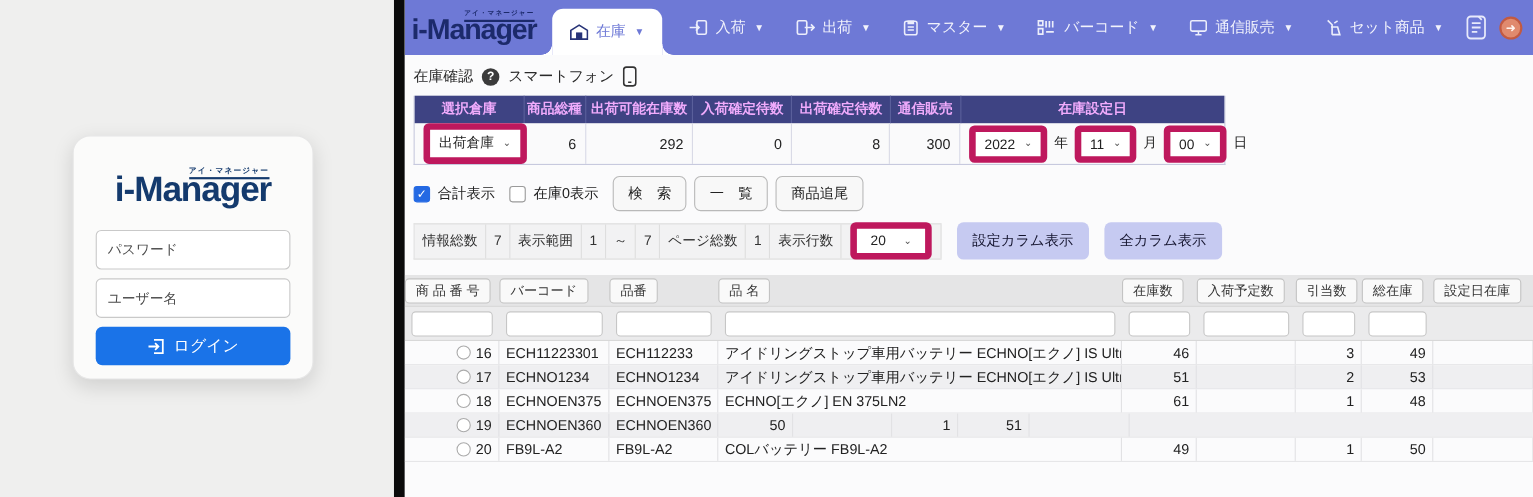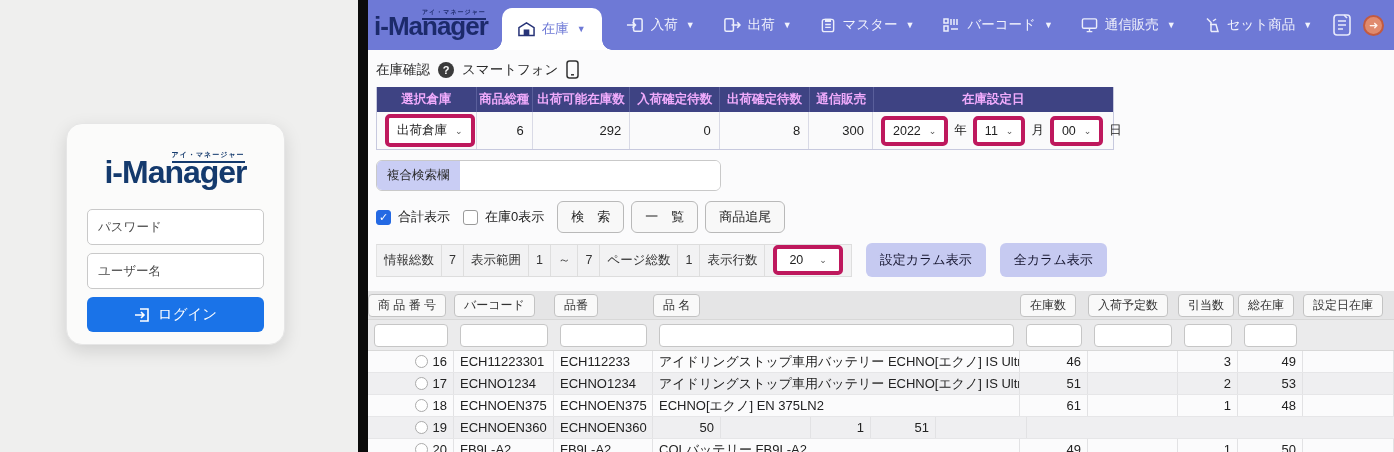--- a/index.html
+++ b/index.html
@@ -56,21 +56,21 @@
   .summary { margin-left:8px; width:738px; border:1px solid #c7c9de; border-top:none; background:#fafafb; }
   .sum-head { display:flex; background:#3e4383; color:#f0abfc; font-weight:700; font-size:12.5px; height:25px; }
   .sum-head > div { display:flex; align-items:center; justify-content:center; border-right:1px solid #5a5f9b; }
   .sum-head > div:last-child { border-right:none; }
   .sum-body { display:flex; height:37px; font-size:13px; color:#222; }
   .sum-body > div { display:flex; align-items:center; border-right:1px solid #d9dae6; padding:0 8px; }
   .sum-body > div:last-child { border-right:none; }
   .num-right { justify-content:flex-end; }
   .c0{width:100px}.c1{width:56px}.c2{width:98px}.c3{width:90px}.c4{width:90px}.c5{width:64px}.c6{width:240px}
   .select-box { display:inline-flex; align-items:center; justify-content:space-between; gap:8px;
-    background:#fff; border:4px solid #be185d; border-radius:5px; padding:4px 8px; font-size:12.5px;
+    background:#fff; border:6px solid #be185d; border-radius:5px; padding:4px 8px; font-size:12.5px;
     color:#222; cursor:pointer; white-space:nowrap;text-align:center; }
   .select-box .sel-caret { font-size:9px; color:#555; }
   .date-cell { gap:6px; justify-content:flex-start; }
   .date-unit { font-size:12.5px; color:#222; }
 
   
   .search-row { display:flex; margin:10px 0 0 8px; width:345px; height:31px;
     border:1px solid #c9c9c9; border-radius:6px; overflow:hidden; background:#fff; }
   .search-label { display:flex; align-items:center; padding:0 10px; background:#c9cdf4; font-size:12.5px; color:#2a2a2a; }
   .search-input { flex:1; border:none; outline:none; font-size:13px; padding:0 8px; color:#333; }
@@ -277,24 +277,20 @@
           <span class="date-unit">月</span>
           <span class="select-box">
             <span>00</span>
             <span class="sel-caret">⌄</span>
           </span>
           <span class="date-unit">日</span>
         </div>
       </div>
     </div>
 
-    <div class="search-row">
-      <span class="search-label">複合検索欄</span>
-      <input class="search-input" type="text" value="" style="">
-    </div>
 
     <div class="controls-row">
       <span class="checkbox checked">✓</span>
       <span class="ctl-label">合計表示</span>
       <span class="checkbox"></span>
       <span class="ctl-label">在庫0表示</span>
       <button class="btn">検　索</button>
       <button class="btn">一　覧</button>
       <button class="btn">商品追尾</button>
     </div>

